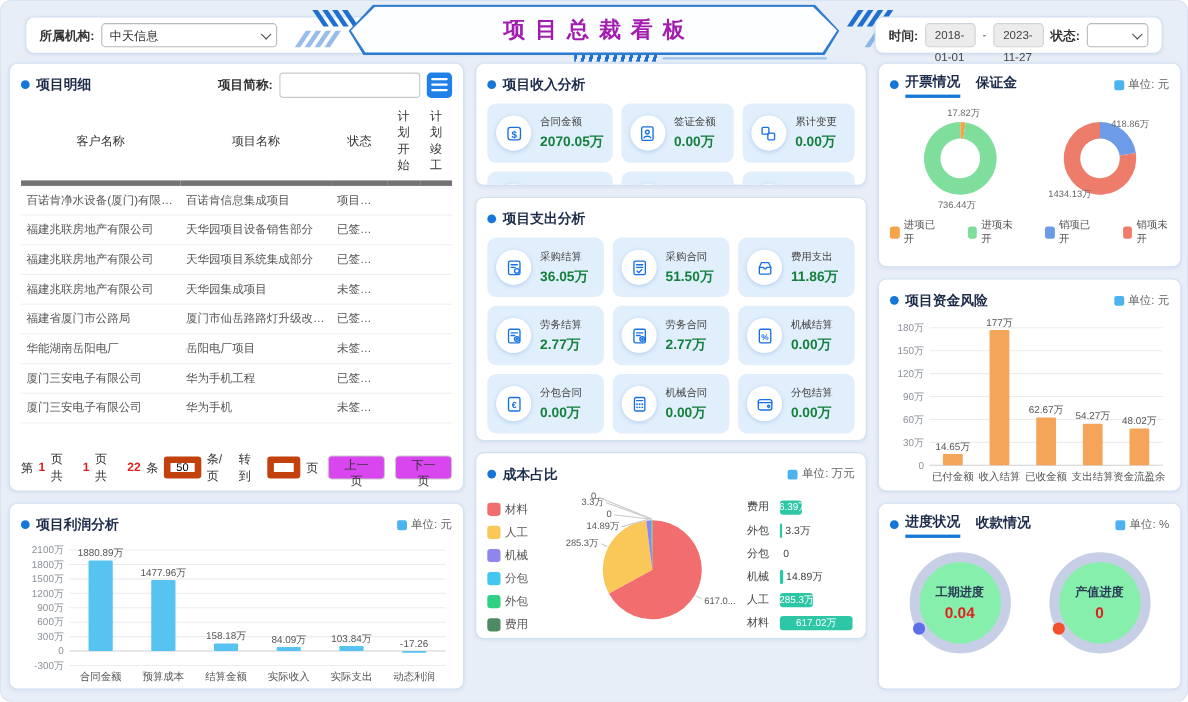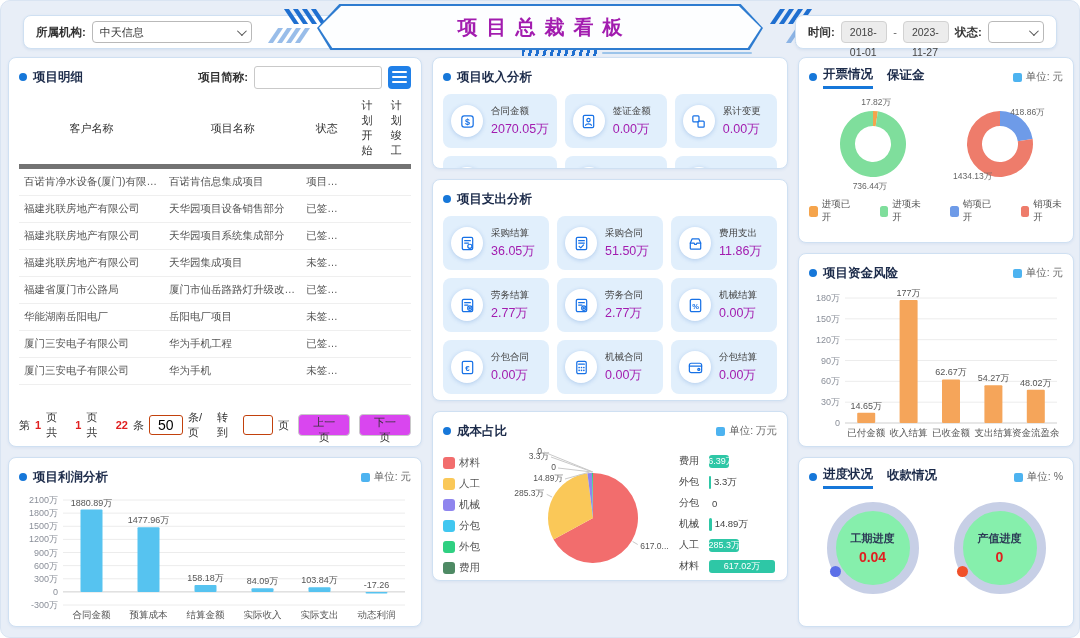--- a/index.html
+++ b/index.html
@@ -51,30 +51,30 @@
   .search-input { width:128px; height:23px; border:1px solid #c9c9c9; border-radius:3px; font-size:11px; padding:0 6px; }
   .list-btn { width:23px; height:23px; background:#2080e8; border-radius:4px; display:flex; flex-direction:column; justify-content:center; gap:3px; padding:0 4px; cursor:pointer; }
   .list-btn b { display:block; height:2px; background:#fff; border-radius:1px; }
   .tbl-wrap { height:296px; overflow:hidden; margin-top:4px; }
   table.dtl { width:100%; border-collapse:collapse; table-layout:fixed; }
   table.dtl th { font-size:11px; font-weight:normal; color:#333; padding:6px 4px; border-bottom:5px solid #737373; }
   table.dtl td { font-size:10.5px; color:#555; padding:6px 5px; border-bottom:1px solid #efefef; white-space:nowrap; overflow:hidden; text-overflow:ellipsis; }
   table.dtl td:nth-child(3) { text-align:center; }
   .pag { position:absolute; left:10px; right:10px; bottom:6px; display:flex; align-items:center; gap:5px; font-size:11px; color:#333; background:#fff; padding-top:5px; }
   .pag .red { color:#e02020; font-weight:bold; }
-  .pag input { height:20px; border:1px solid #c2410c; border-radius:3px; text-align:center; font-size:14px; }
+  .pag input { height:20px; border:6px solid #c2410c; border-radius:3px; text-align:center; font-size:10px; }
   .pag .psize { width:34px; } .pag .pgoto { width:30px; }
   .pag button { margin-left:4px; height:22px; padding:0 9px; background:#d946ef; border:1px solid #c9c9c9; border-radius:4px; font-size:11px; color:#333; cursor:pointer; }
 
   
   .card-grid { display:grid; grid-template-columns:repeat(3,1fr); gap:8px; margin-top:6px; }
   .stat-card { background:#e1effc; border-radius:8px; padding:9px 8px; display:flex; align-items:center; gap:8px; min-height:54px; }
   .stat-icon { width:32px; height:32px; flex:none; background:#fff; border-radius:50%; box-shadow:0 1px 4px rgba(30,100,190,.25); display:flex; align-items:center; justify-content:center; }
   .stat-label { font-size:9.5px; color:#444; margin-bottom:3px; white-space:nowrap; }
-  .stat-value { font-size:12.5px; font-weight:normal; color:#a21caf; white-space:nowrap; }
+  .stat-value { font-size:12.5px; font-weight:bold; color:#15803d; white-space:nowrap; }
 
   
   .donut-row { display:flex; justify-content:space-around; margin-top:2px; }
   .lg-row { display:flex; gap:28px; margin-top:4px; }
   .lg-item { display:flex; align-items:center; gap:4px; font-size:9.5px; color:#555; cursor:pointer; }
   .lg-item i { width:11px; height:11px; border-radius:2.5px; display:inline-block; }
   .lg-item em { font-style:normal; }
 
   
   .cost-body { display:flex; margin-top:4px; align-items:flex-start; }

